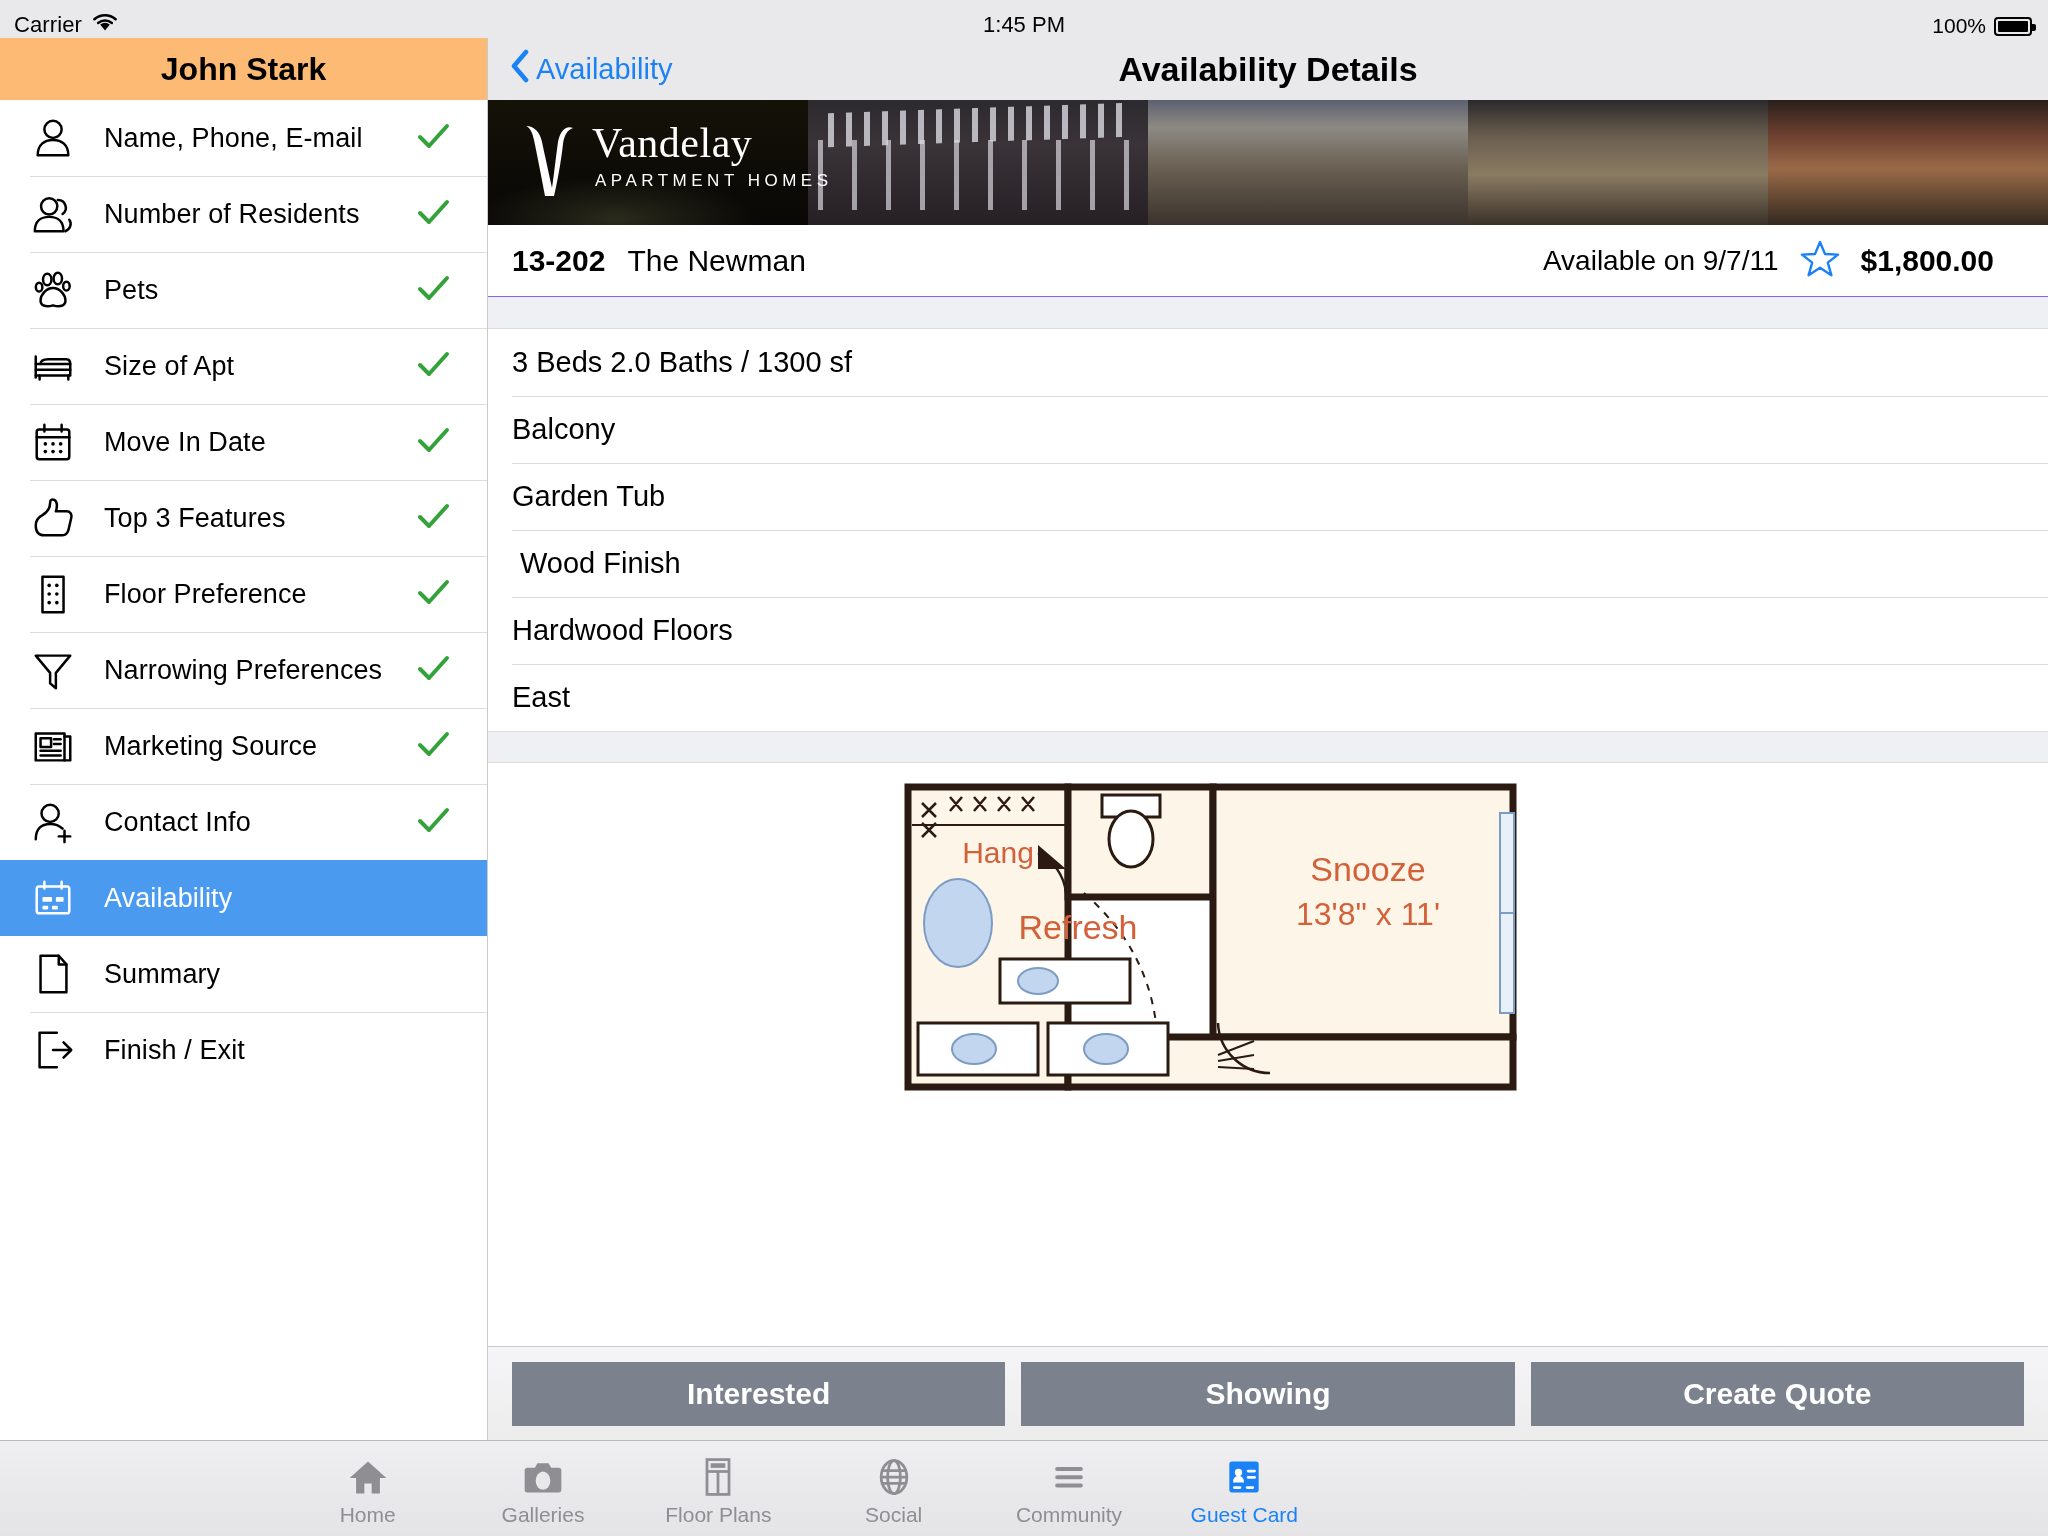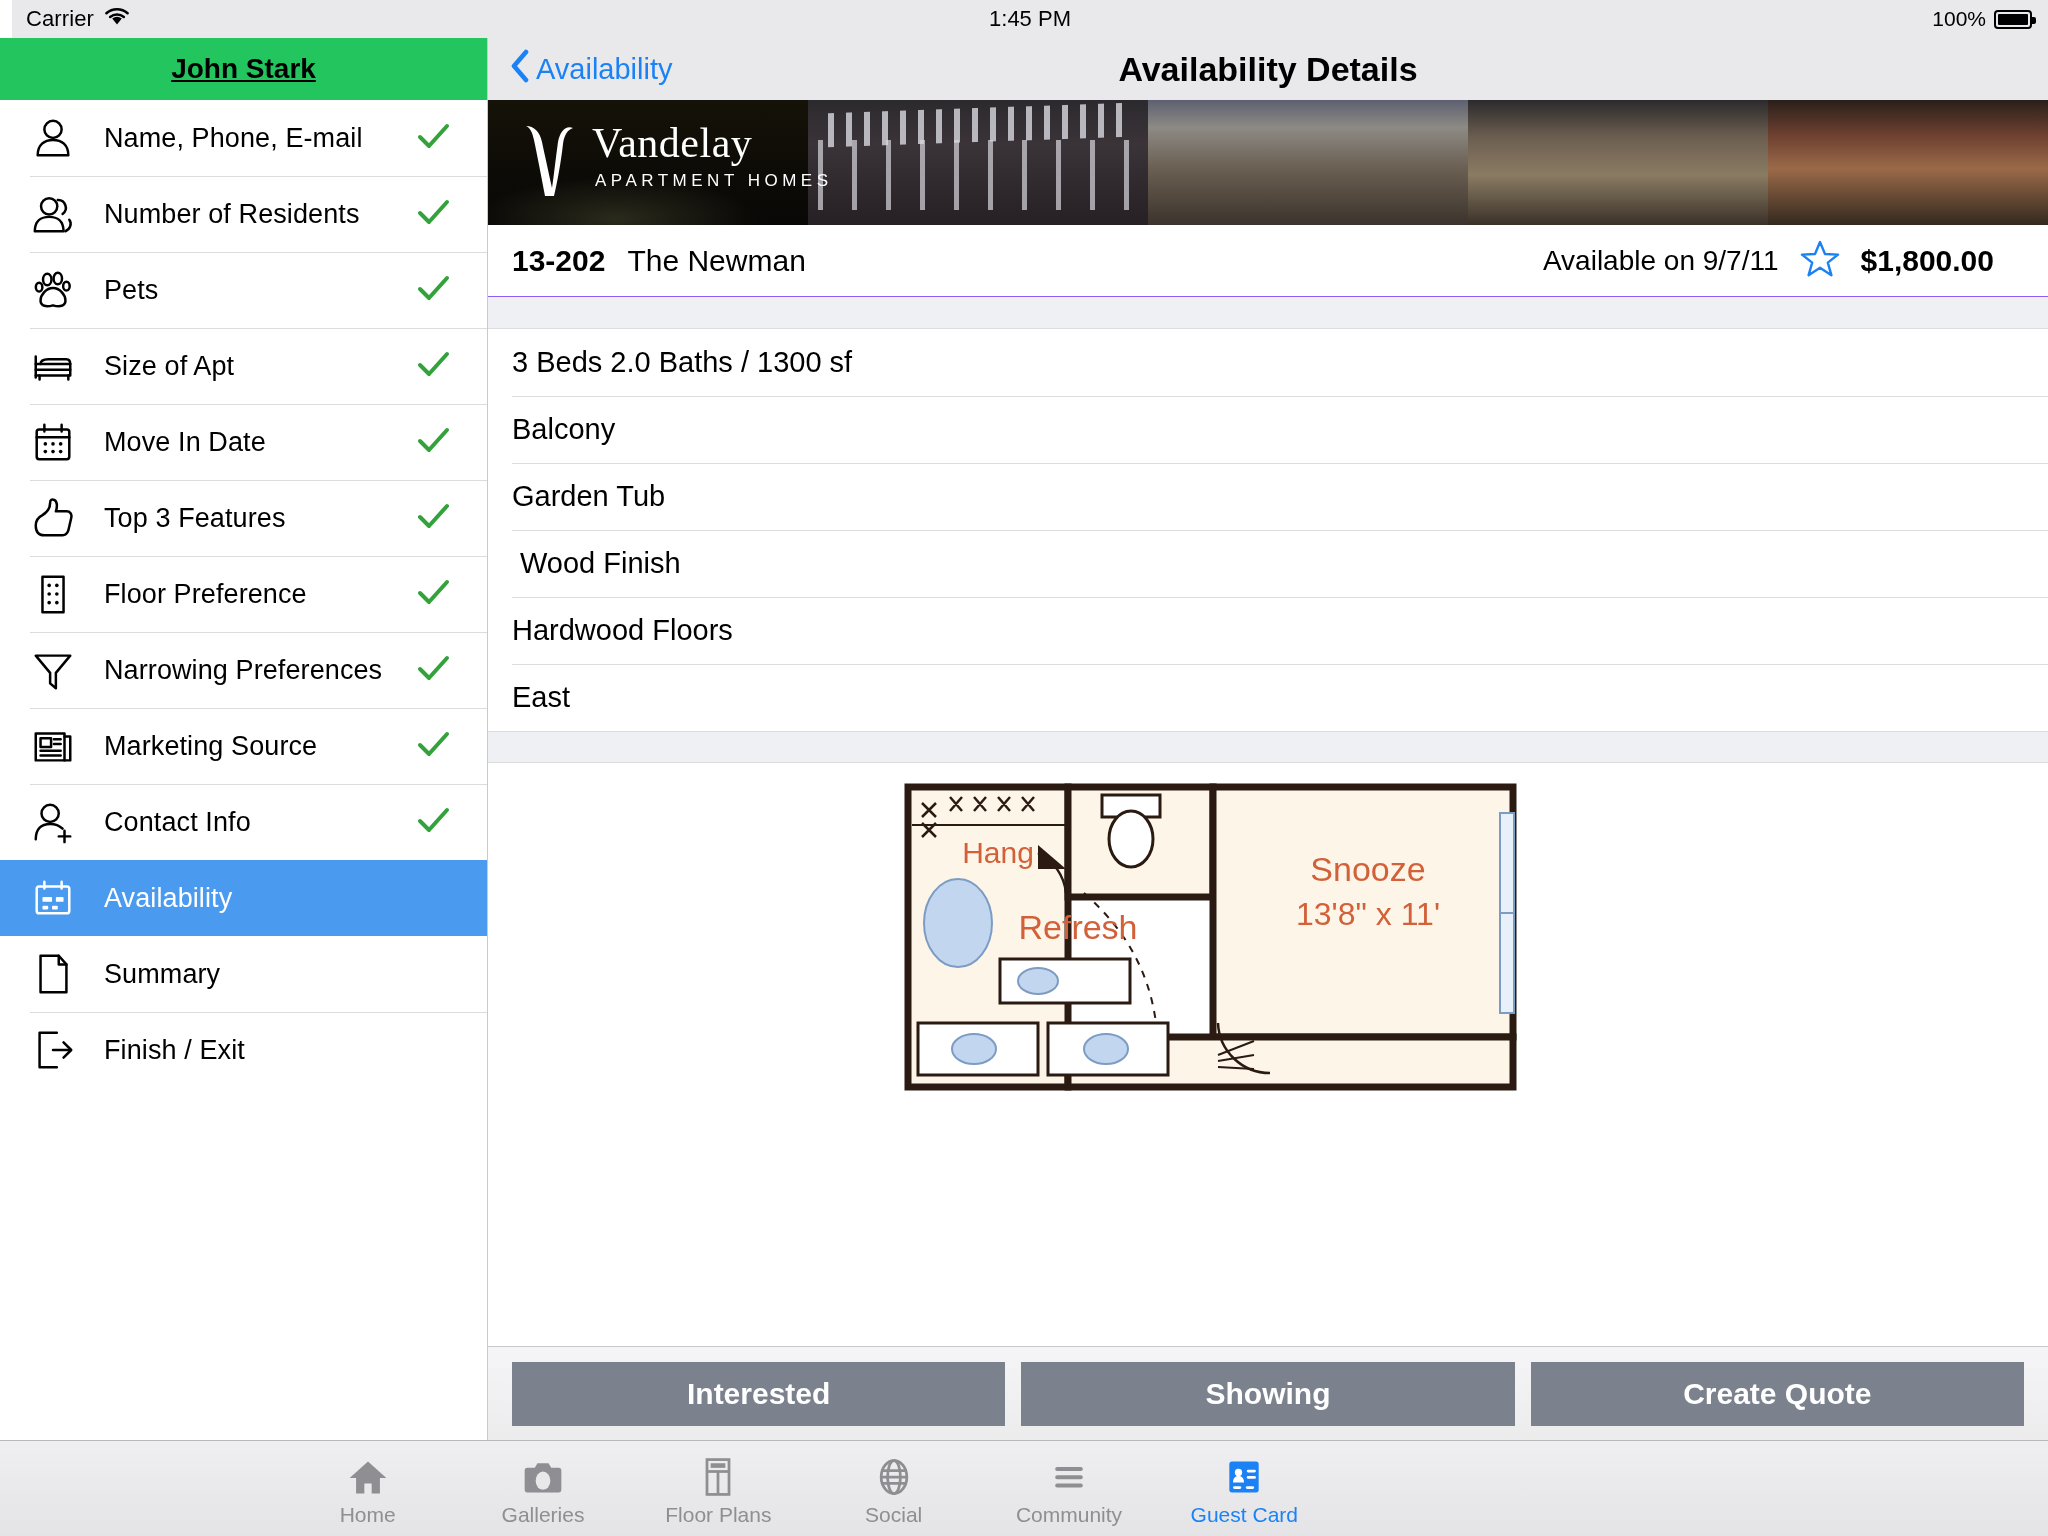--- a/index.html
+++ b/index.html
@@ -8,24 +8,23 @@
     font-family:"Liberation Sans", sans-serif;
     background:#ffffff;
     -webkit-font-smoothing:antialiased;
   }
   #app { position:relative; width:2048px; height:1536px; display:flex; flex-direction:column; }
 
   
   .statusbar {
     height:38px; flex:0 0 38px;
     background:#e9e9ec;
-    display:flex; align-items:center;
+    display:flex; align-items:flex-end;
     font-size:22px; color:#000;
     position:relative;
-    margin-left:12px;
   }
   .sb-left { display:flex; align-items:center; gap:10px; padding-left:14px; }
   .sb-carrier { font-size:22px; letter-spacing:.1px; }
   .sb-center { position:absolute; left:0; right:0; text-align:center; font-size:22px; font-weight:400; }
   .sb-right { margin-left:auto; display:flex; align-items:center; gap:8px; padding-right:16px; }
   .sb-batt-pct { font-size:21px; }
   .batt {
     width:38px; height:19px; border:2px solid #000; border-radius:4px;
     position:relative; display:block;
   }
@@ -40,23 +39,23 @@
 
   
   .sidebar {
     width:488px; flex:0 0 488px;
     background:#ffffff;
     display:flex; flex-direction:column;
     border-right:1px solid #c9c9ce;
   }
   .sb-title {
     height:62px; flex:0 0 62px;
-    background:#22c55e;
+    background:#fdba74;
     display:flex; align-items:center; justify-content:center;
-    font-size:28px; font-weight:bold; color:#000;text-decoration:underline;
+    font-size:32px; font-weight:bold; color:#000;
   }
   .sb-list { flex:1 1 auto; overflow:hidden; }
   .sb-row {
     height:76px; display:flex; align-items:center;
     position:relative; background:#fff;
     padding-left:30px;
   }
   .sb-row + .sb-row::before {
     content:""; position:absolute; left:30px; right:0; top:0; height:1px; background:#dcdcdc;
   }

